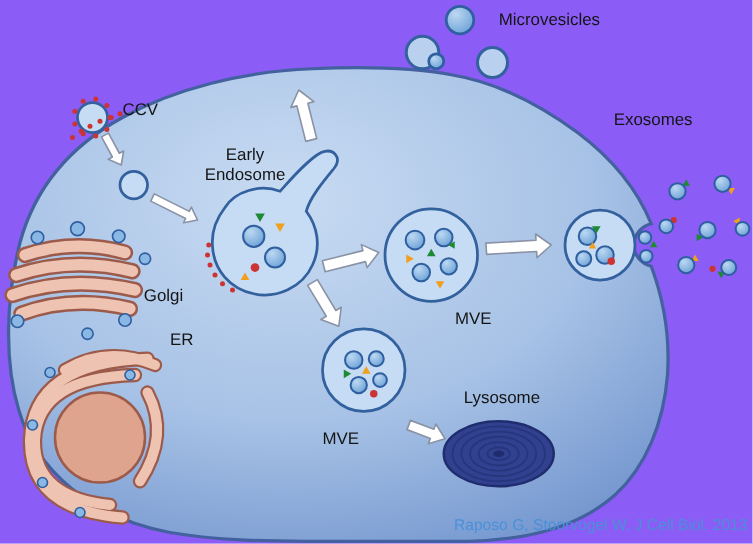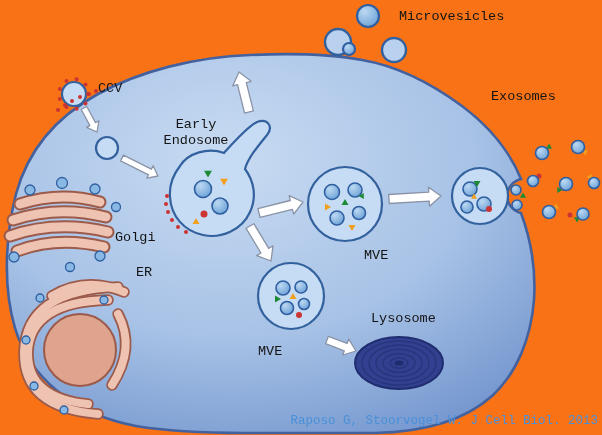--- a/index.html
+++ b/index.html
@@ -1,17 +1,17 @@
 <!DOCTYPE html>
 <html><head>
 <meta charset="utf-8">
 <style>
   html,body { margin:0; padding:0; background:#ffffff; }
-  .canvas { position:relative; width:602px; height:435px; background:#f97316; overflow:hidden;
-            font-family:Liberation Mono, monospace; }
+  .canvas { position:relative; width:602px; height:435px; background:#8b5cf6; overflow:hidden;
+            font-family:Liberation Sans, sans-serif; }
   .cell   { fill:url(#cellGrad); stroke:#44619f; stroke-width:2.6; }
   .bud    { fill:#b9d1ee; stroke:#33619e; stroke-width:2.4; }
   .mv     { fill:url(#vesGrad); stroke:#2f5fa0; stroke-width:2.2; }
   .endo   { fill:#c6dcf4; stroke:#33619e; stroke-width:2.2; }
   .ilv    { fill:url(#vesGrad); stroke:#2f5fa0; stroke-width:1.6; }
   .golgi-under { fill:none; stroke:#9c5a4a; stroke-width:13;  stroke-linecap:round; }
   .golgi-over  { fill:none; stroke:#eec3b2; stroke-width:9;   stroke-linecap:round; }
   .er-under    { fill:none; stroke:#9c5a4a; stroke-width:11.5;stroke-linecap:round; }
   .er-over     { fill:none; stroke:#eec3b2; stroke-width:8;   stroke-linecap:round; }
   .nucleoid    { fill:#dfa48e; stroke:#9c5a4a; stroke-width:2; }

